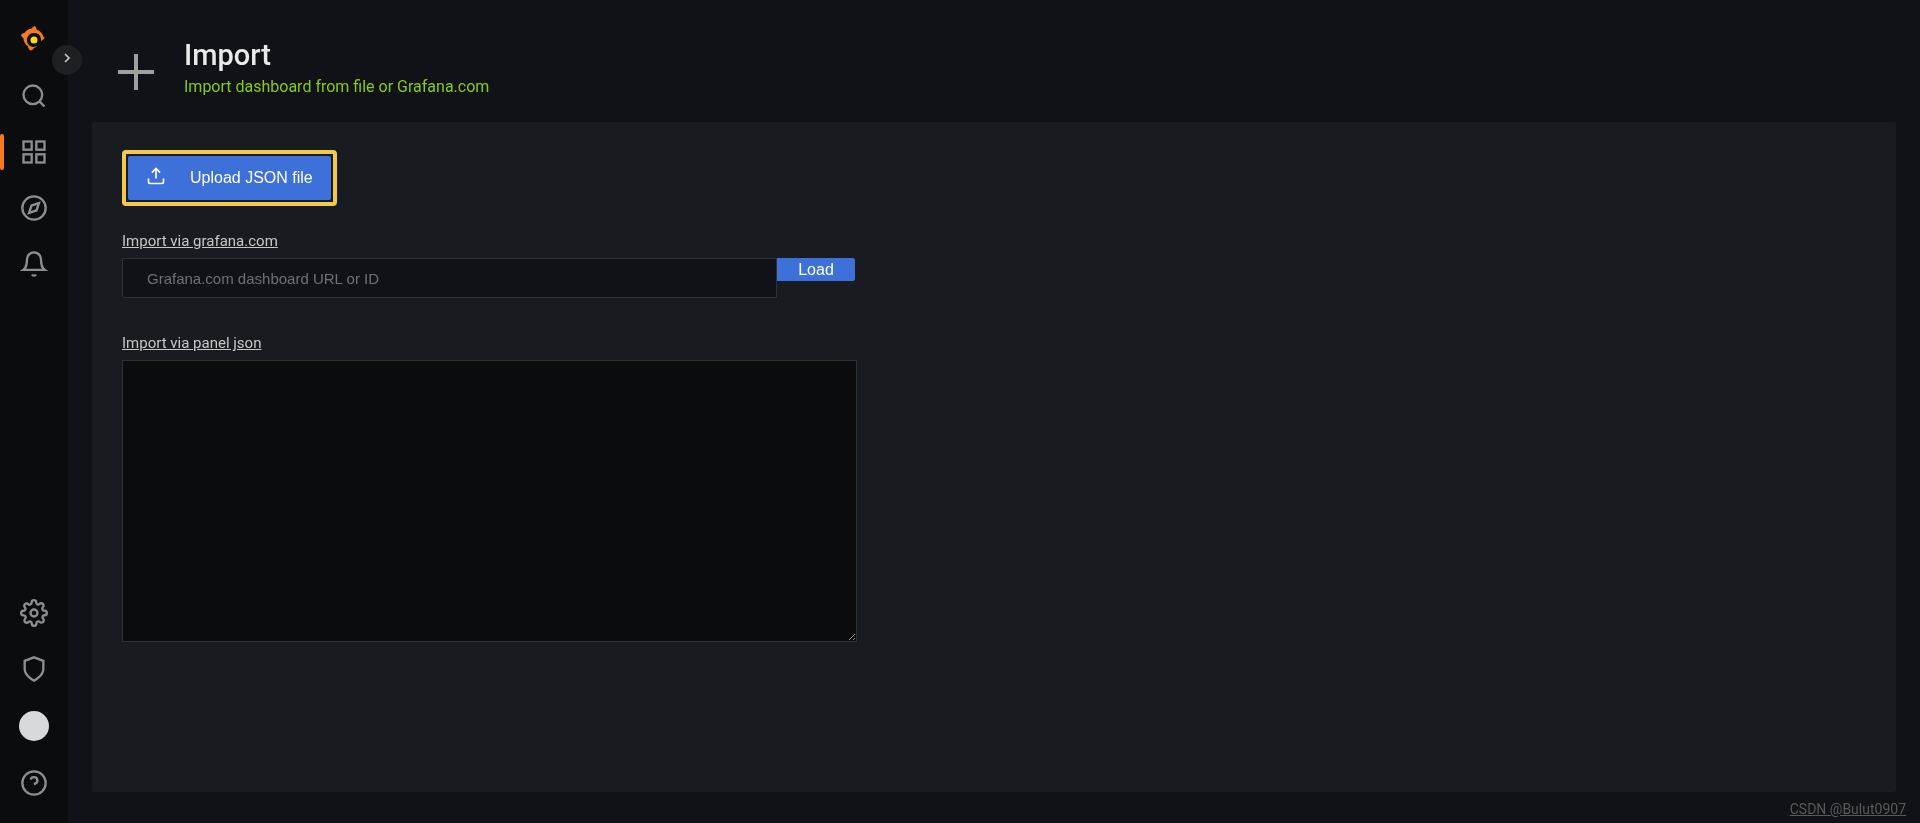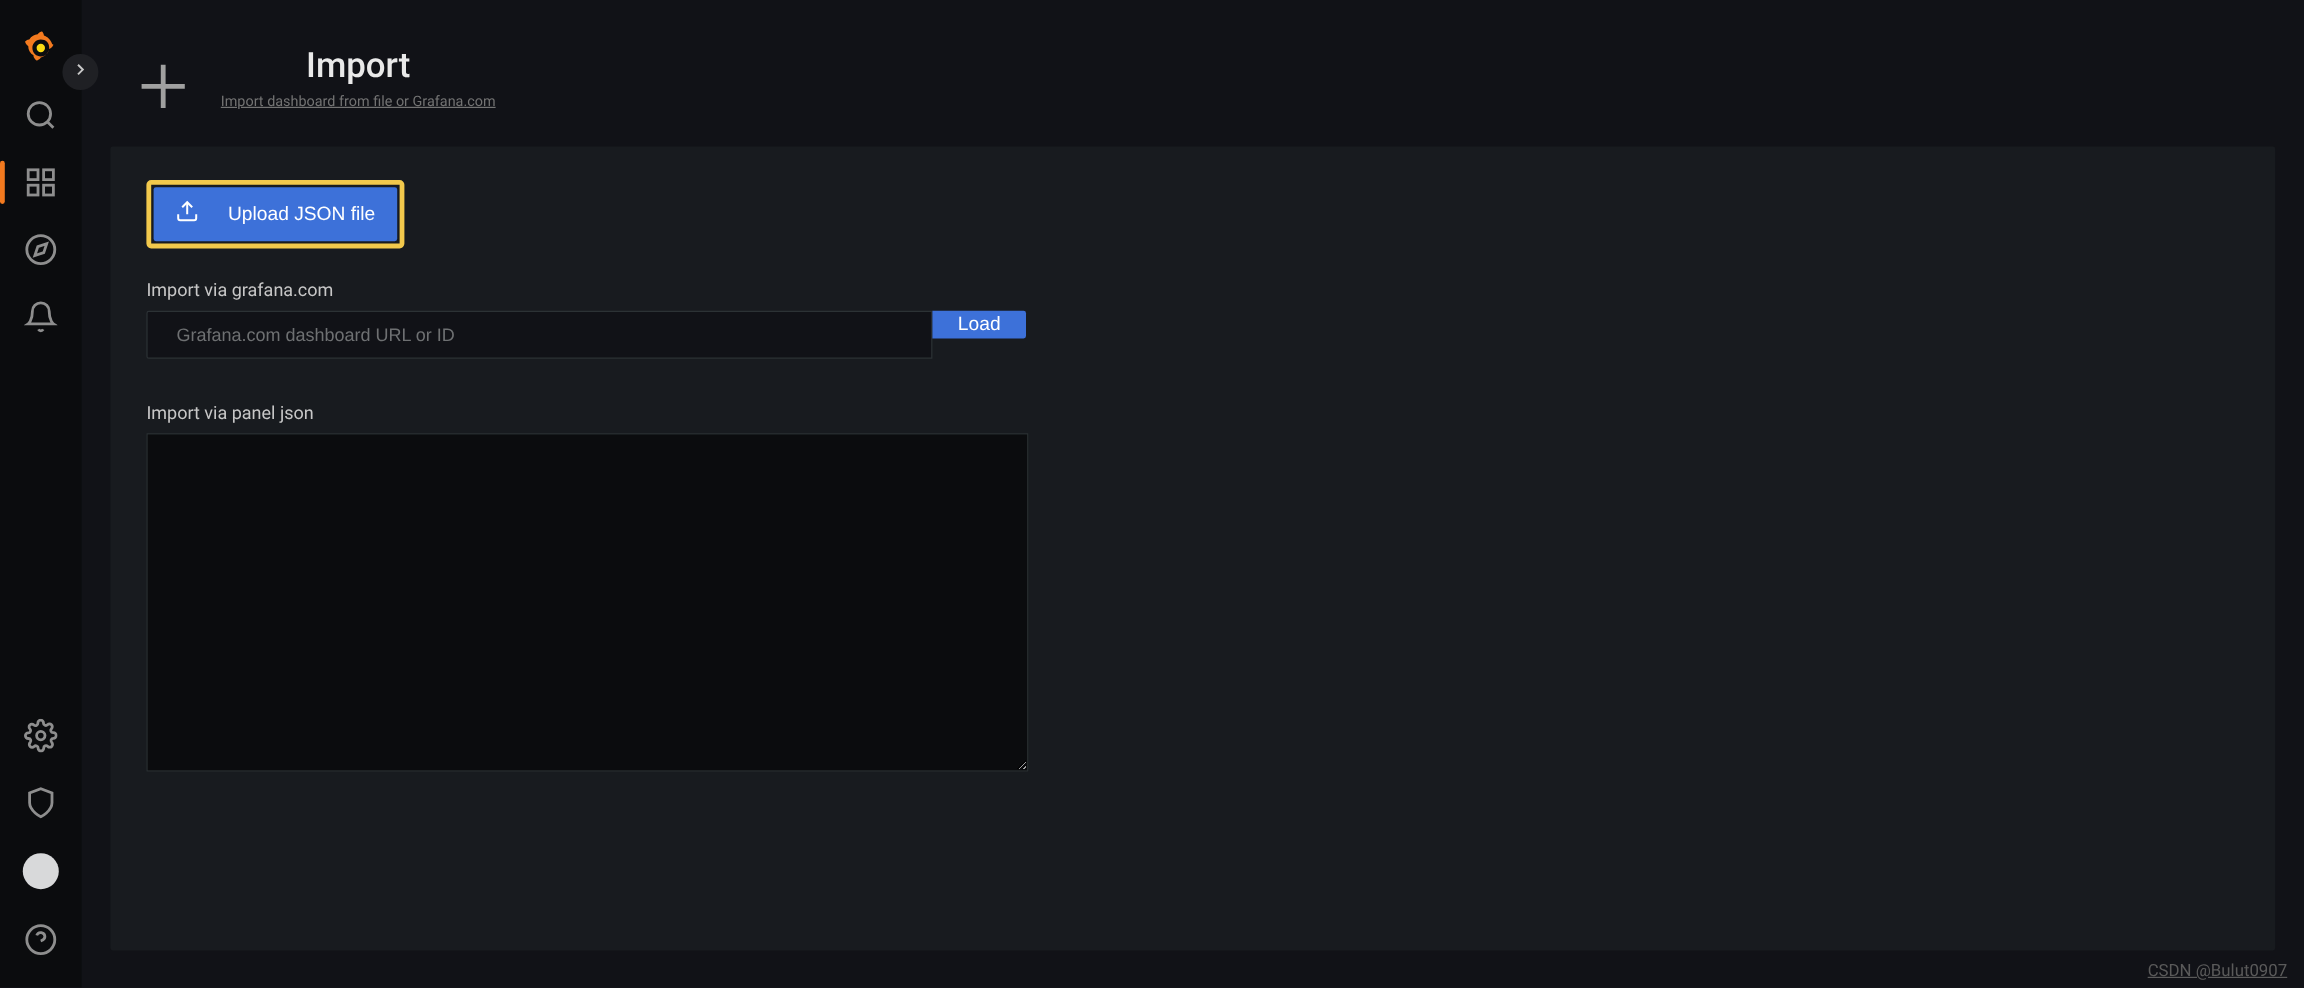--- a/index.html
+++ b/index.html
@@ -90,43 +90,41 @@
       left: 68px;
       top: 0;
       right: 0;
       height: 100%;
     }
     .page-header {
       display: flex;
       align-items: flex-start;
       gap: 24px;
       padding: 38px 28px 26px 44px;
-      text-align: center;
     }
     .page-header-icon {
       width: 48px;
       height: 48px;
       color: #a0a0a0;
       margin-top: 10px;
     }
     .page-header-icon svg {
       width: 48px;
       height: 48px;
     }
     .page-title {
       font-size: 29px;
       font-weight: 500;
       color: #e9e9e9;
       line-height: 1.2;
     }
     .page-subtitle {
-      font-size: 12px;
-      color: #737373;
+      font-size: 16px;
+      color: #84cc16;
       margin-top: 4px;
-      text-decoration: underline;
     }
     .content-panel {
       margin: 0 24px 20px 24px;
       background: #181b1f;
       border-radius: 2px;
       padding: 28px 30px;
       height: 670px;
     }
     .upload-btn-wrap {
       display: inline-block;
@@ -150,20 +148,21 @@
     }
     .upload-btn svg {
       width: 20px;
       height: 20px;
     }
     .field-label {
       font-size: 15px;
       color: #c7c7c7;
       margin-bottom: 8px;
       display: block;
+      text-decoration: underline;
     }
     .url-row {
       display: flex;
       margin-bottom: 36px;
     }
     .url-input {
       flex: 0 0 655px;
       height: 40px;
       background: #111217;
       border: 1px solid #2c3235;

